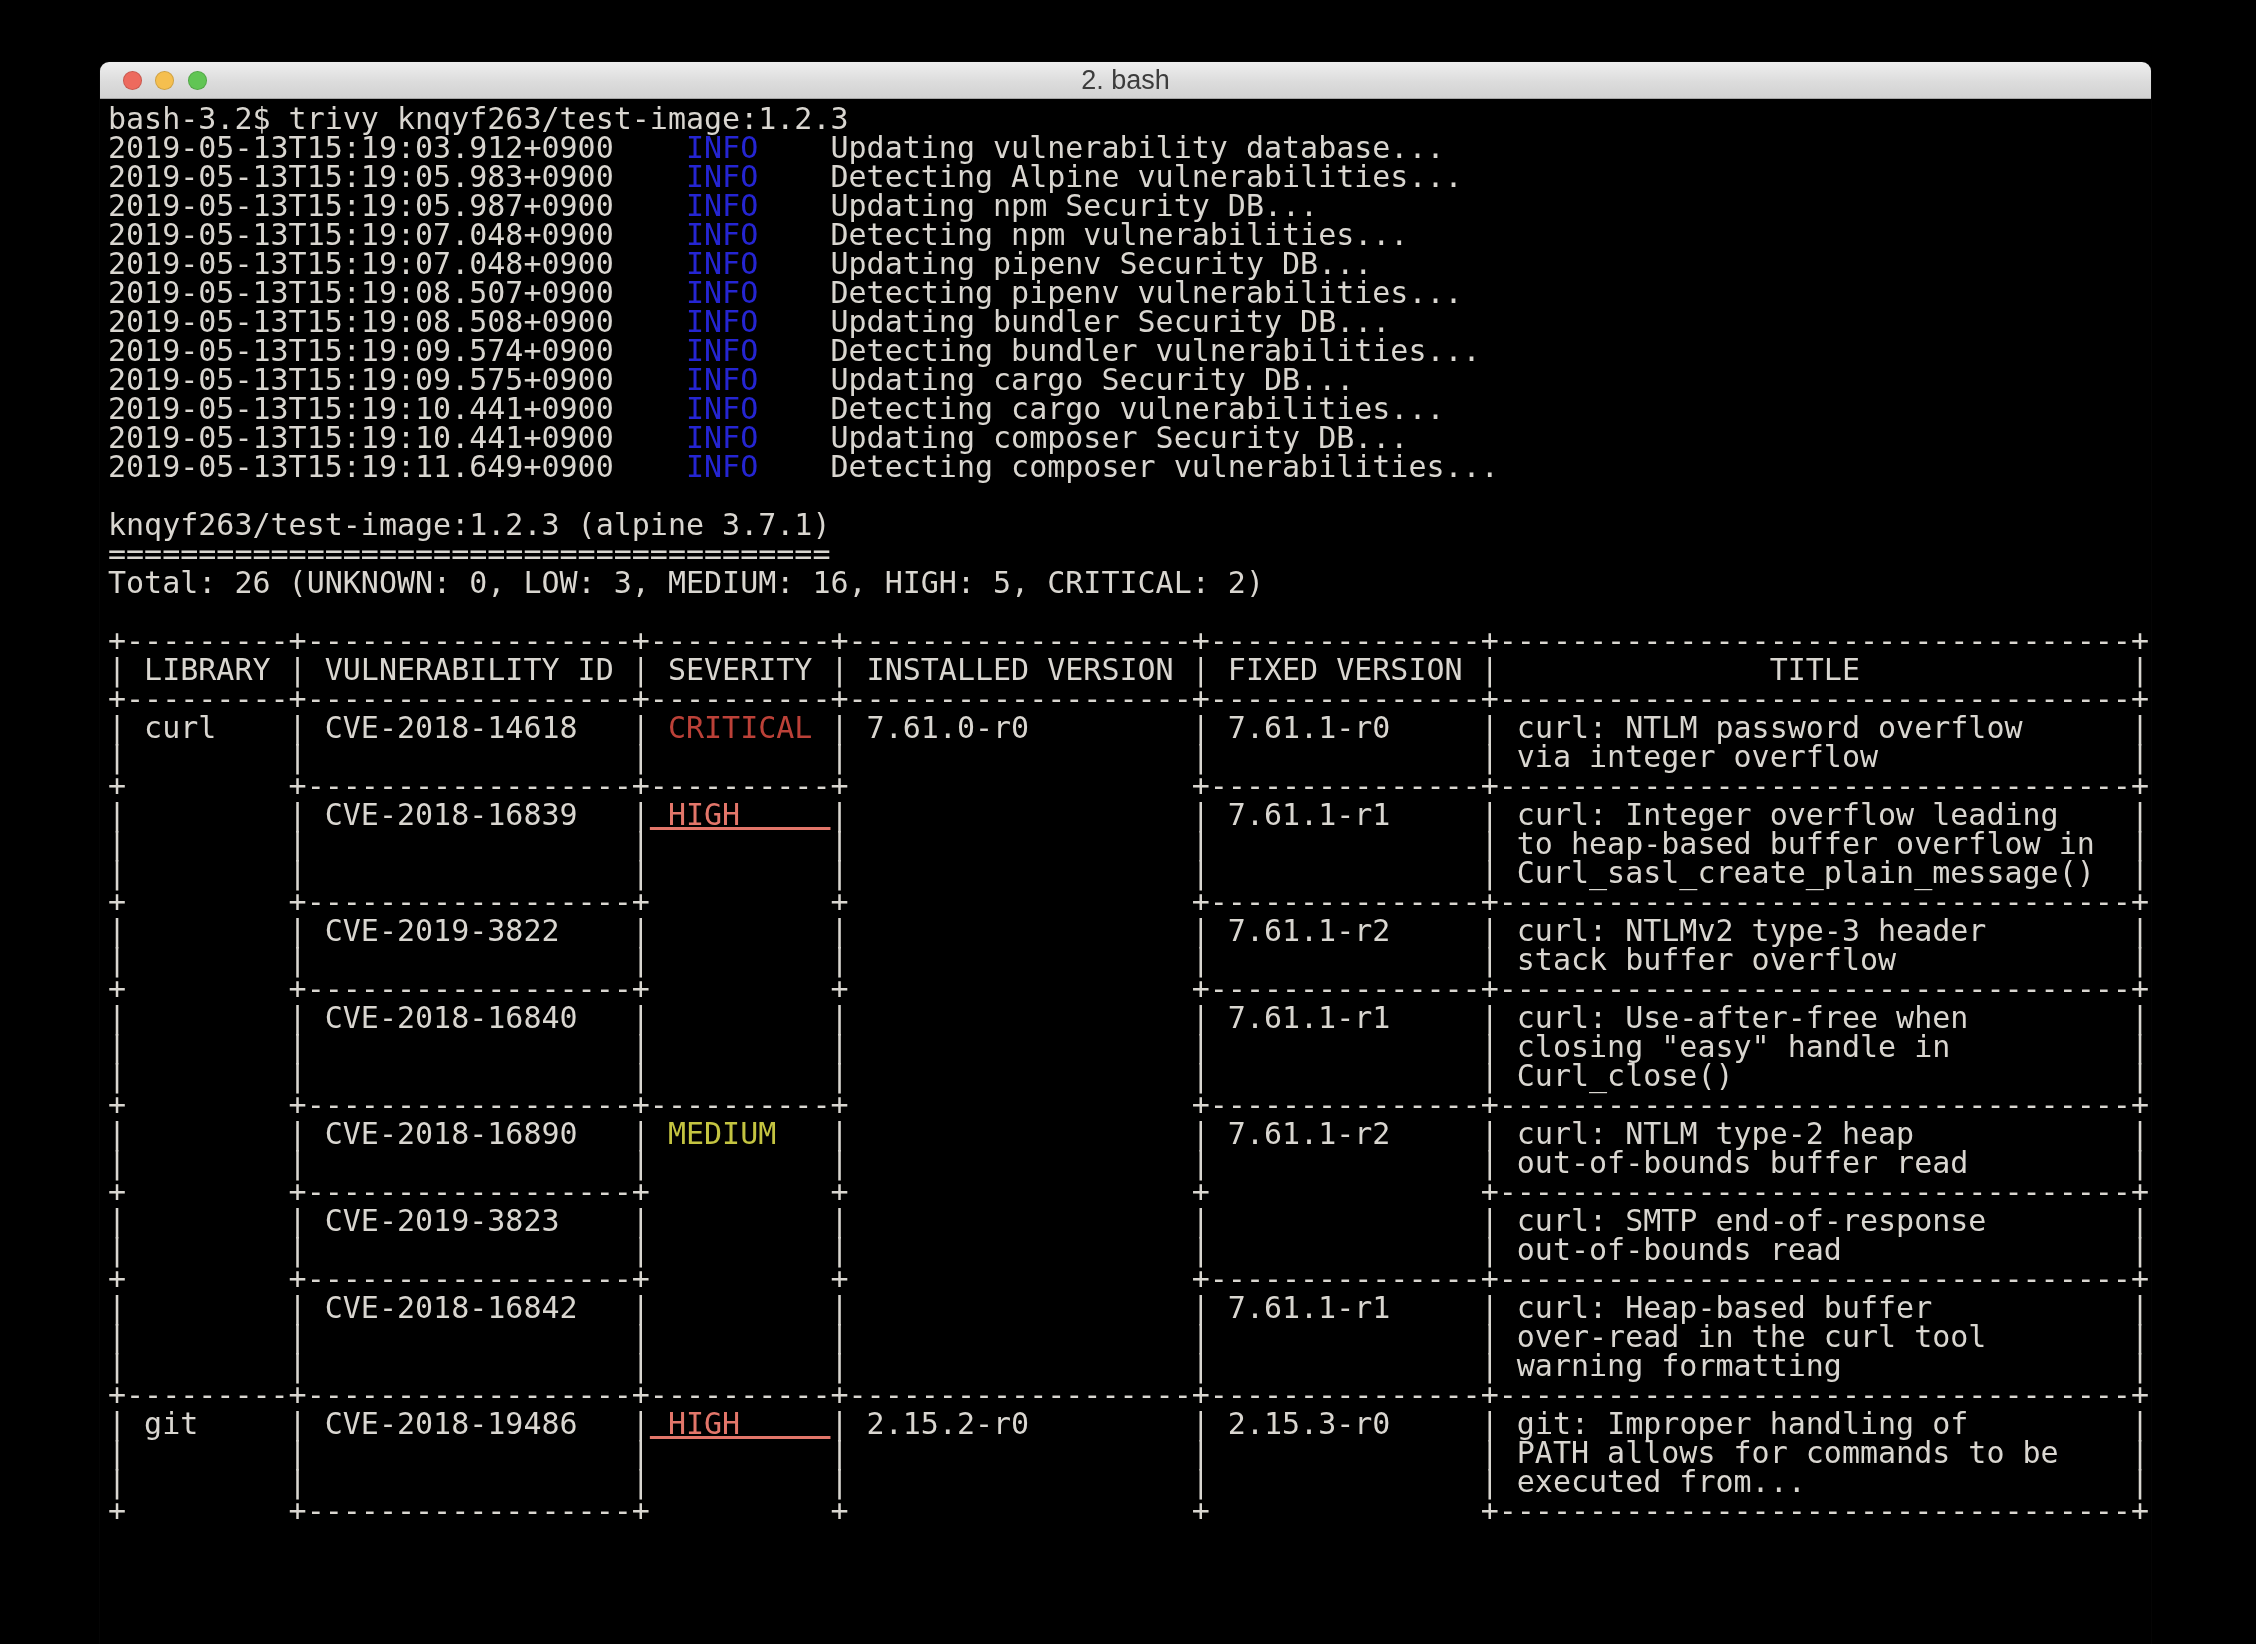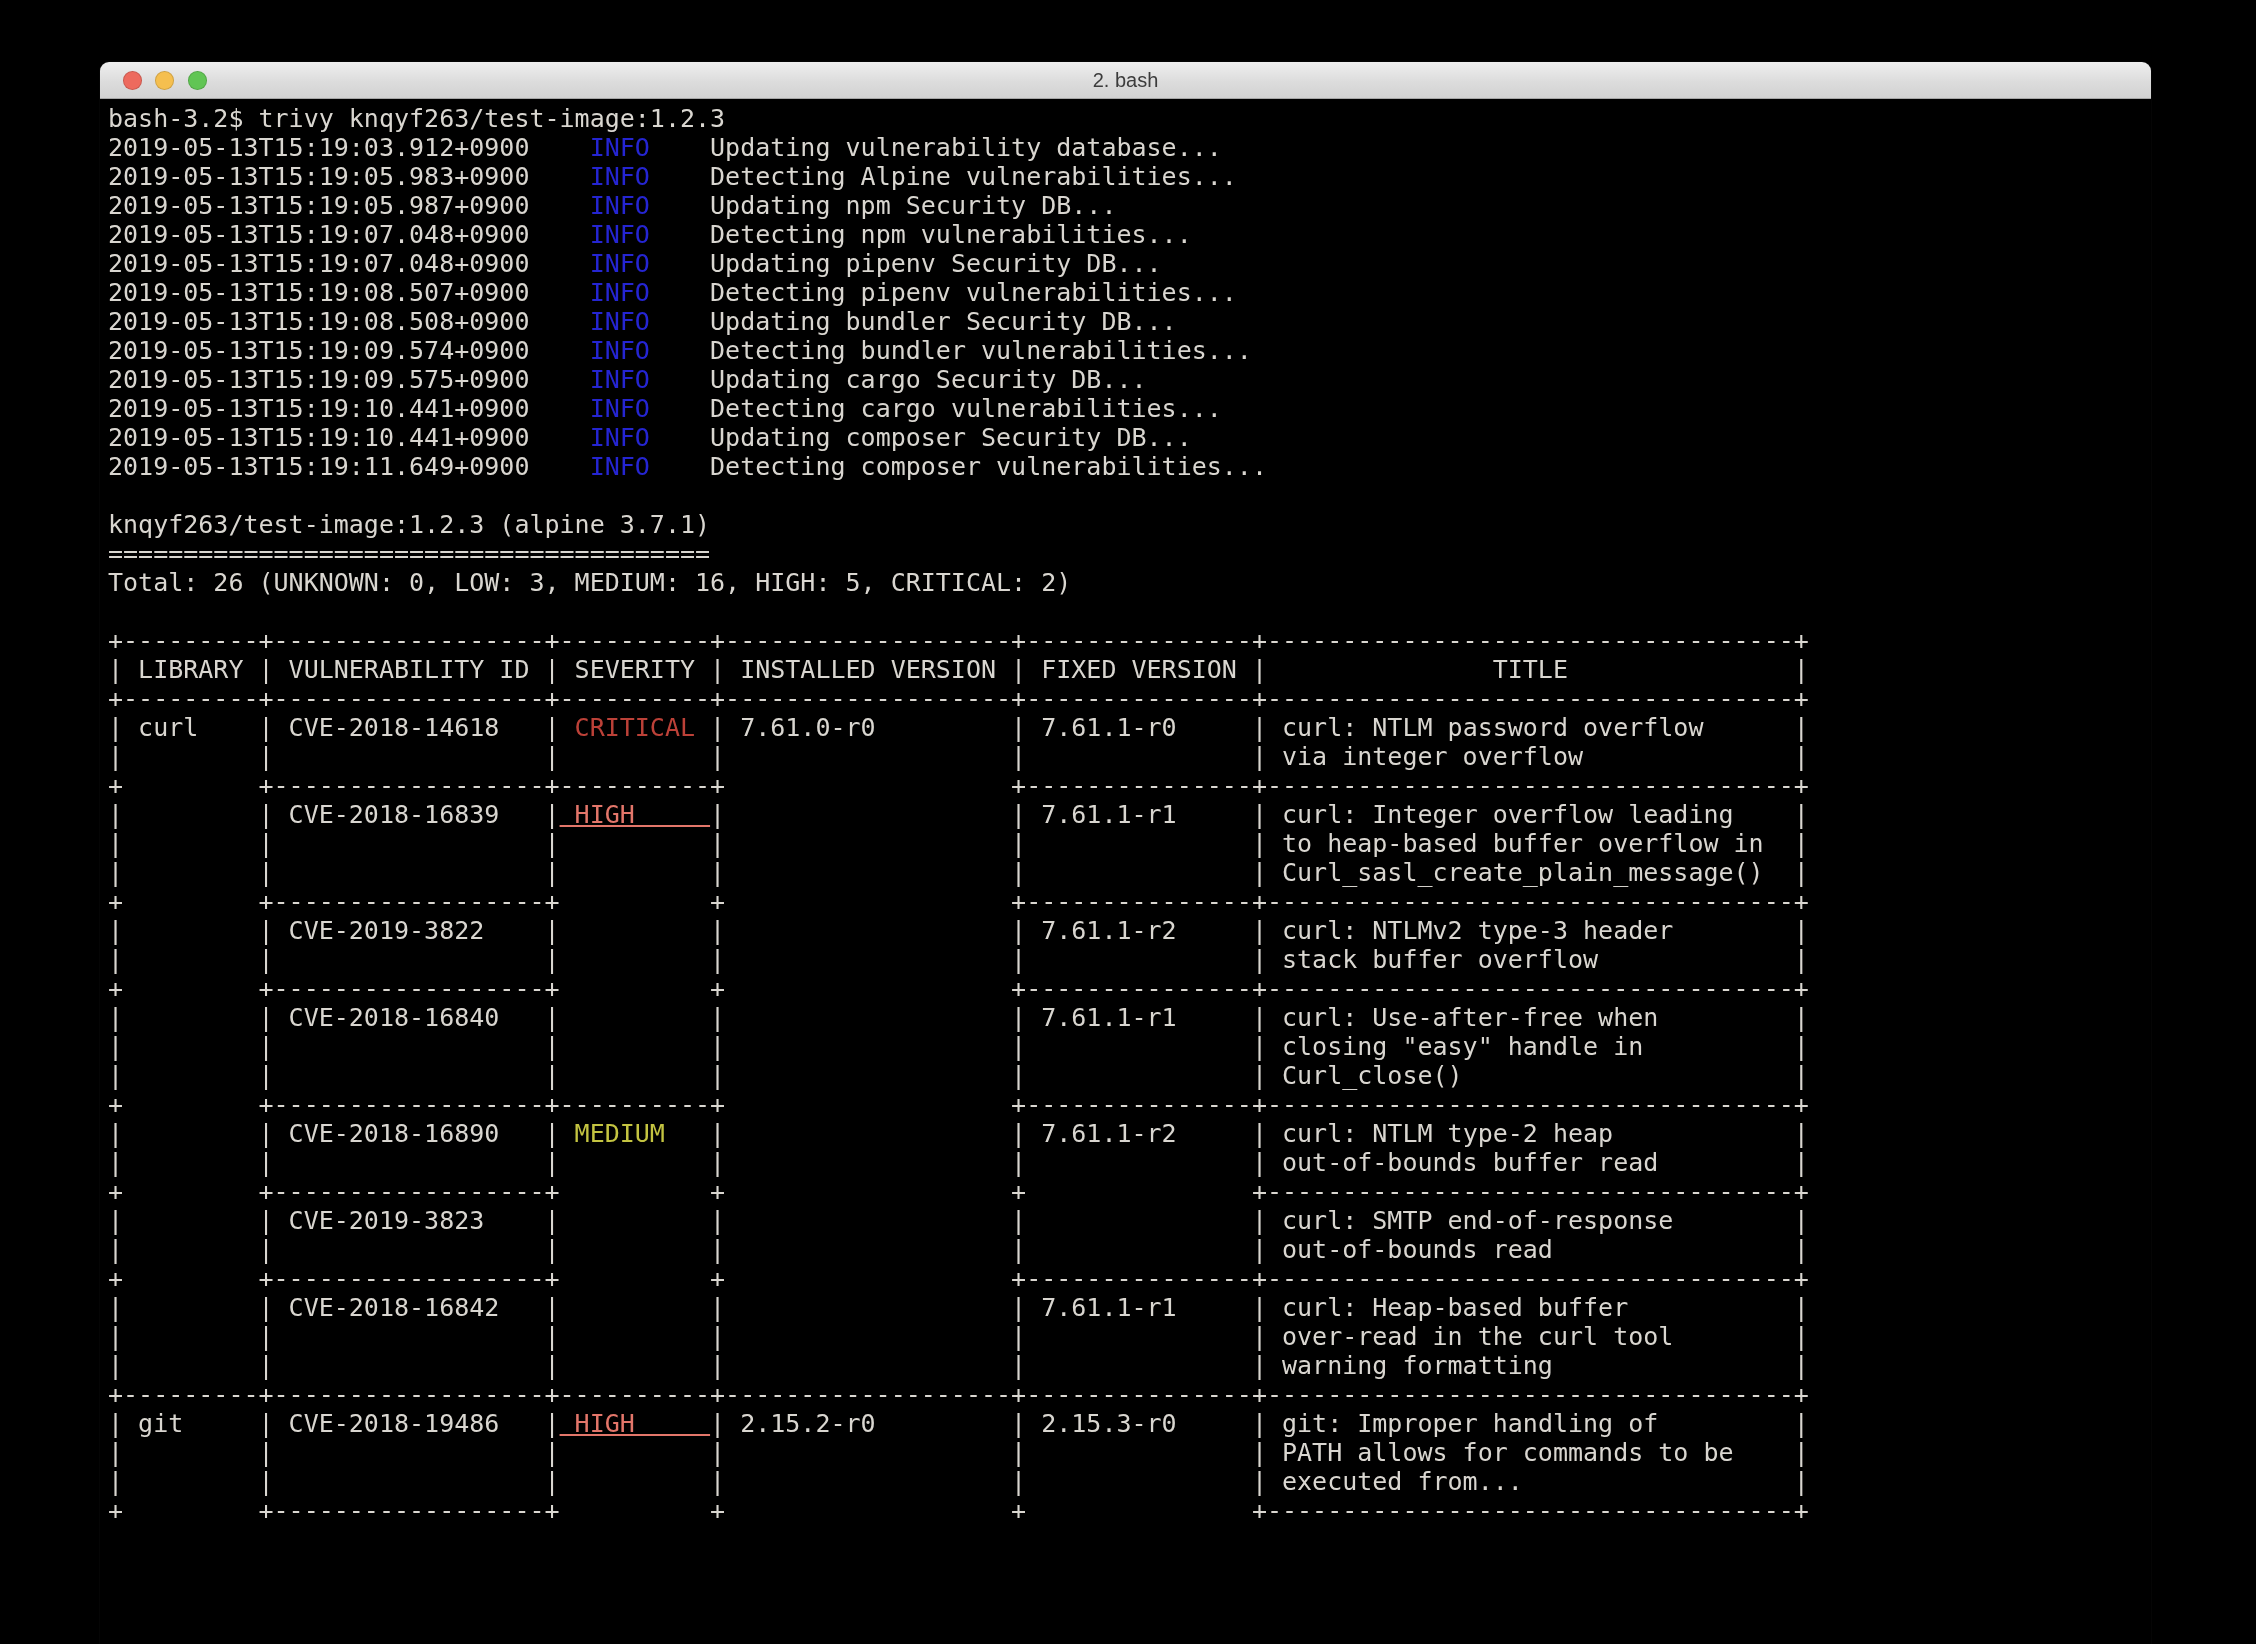--- a/index.html
+++ b/index.html
@@ -28,28 +28,28 @@
     position:absolute;top:9px;
     width:18.7px;height:18.7px;border-radius:50%;
     border:0.9px solid rgba(0,0,0,0.15);
     box-sizing:border-box;
   }
   .light:nth-of-type(1){left:23px;}
   .light:nth-of-type(2){left:55px;}
   .light:nth-of-type(3){left:88px;}
   .title{
     font-family:"Liberation Sans",sans-serif;
-    font-size:20px;
+    font-size:27px;
     color:var(--titlebar-text,#3c3c3c);
     text-align:center;
   }
   .terminal{
     padding:5.3px 0 0 8px;
     font-family:"DejaVu Sans Mono",monospace;
-    font-size:25px;
+    font-size:30px;
     line-height:29px;
     color:var(--terminal-fg,#d9d6d0);
     white-space:pre;
   }
   .tline{height:29px;}
   .blue{color:var(--info-blue,#2525d2);}
   .red{color:var(--critical-red,#bc4138);}
   .hired{color:var(--high-red,#e3766a);text-decoration:underline;}
   .yellow{color:var(--medium-yellow,#c4c441);}
 </style>

